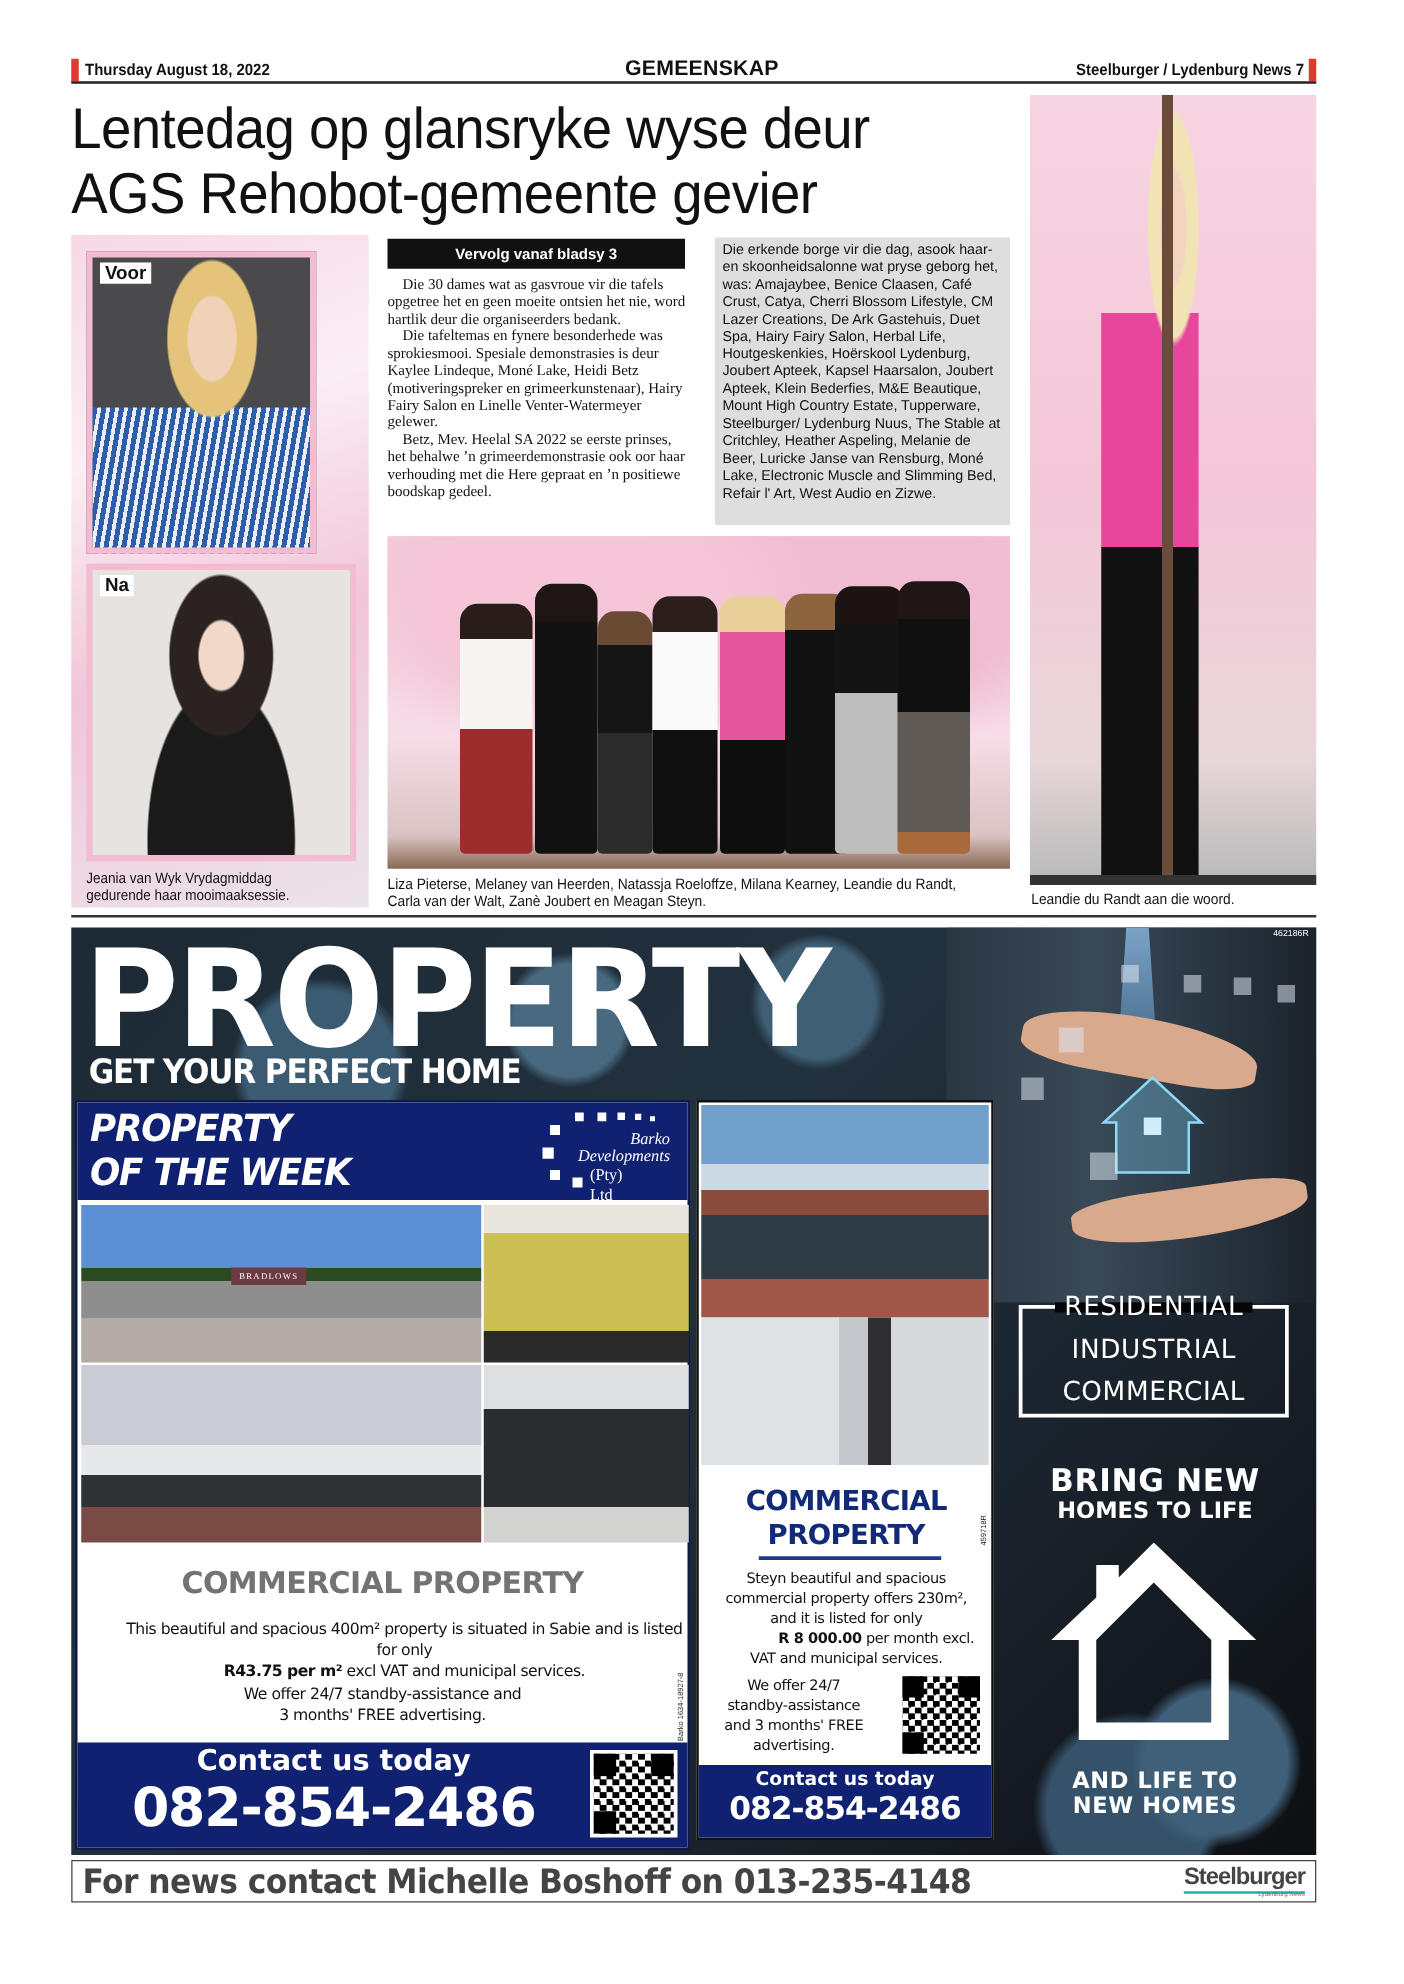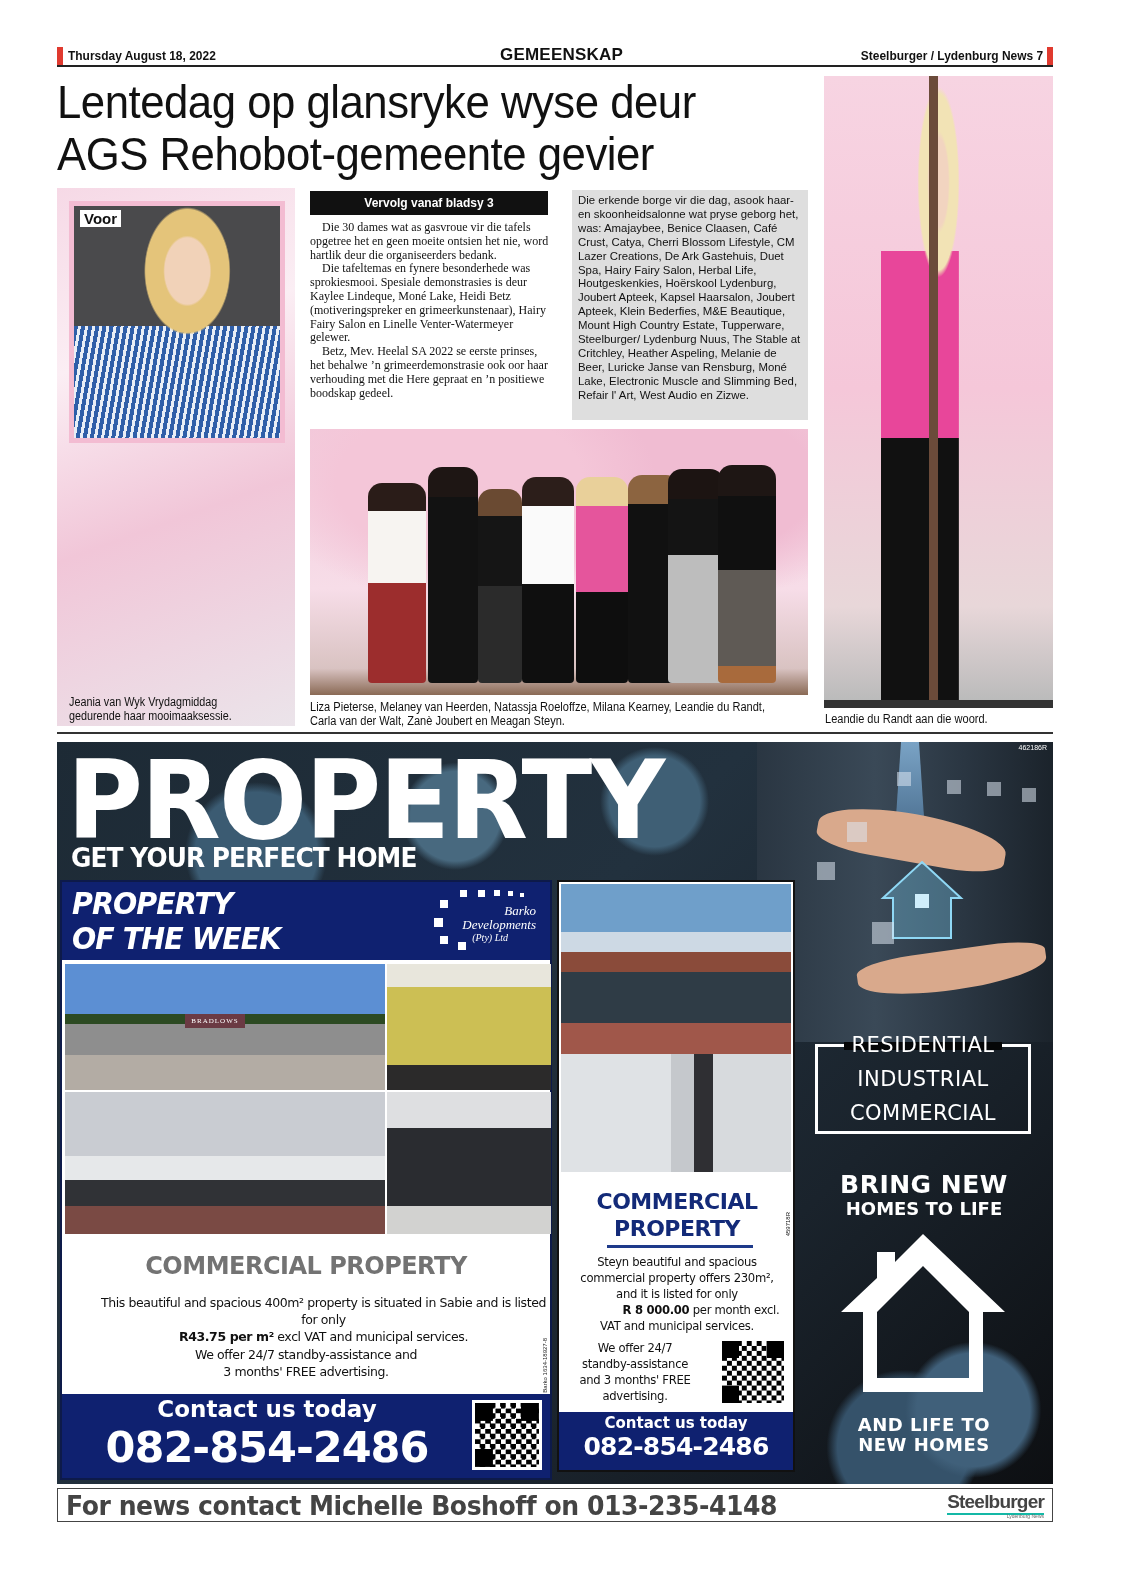--- a/index.html
+++ b/index.html
@@ -14,21 +14,21 @@
   .mast-paper { right: 80px; top: 48px; font-size: 13px; font-weight: bold; transform: scaleX(0.92); transform-origin: right; }
   .mast-rule { left: 57px; top: 65px; width: 996px; height: 2px; background: #222; }
 
   
   .headline { left: 57px; top: 76px; width: 760px; font-size: 46px; line-height: 52px; font-weight: normal; letter-spacing: -0.5px; font-family: "Liberation Sans", sans-serif; transform: scaleX(0.95); transform-origin: left; }
 
   
   .ba-frame { left: 57px; top: 188px; width: 238px; height: 538px; background: linear-gradient(160deg,#f6d9e6 0%,#fbeef4 30%,#f1c6d8 60%,#ebe4ea 100%); }
   .ba-photo { position: absolute; border: 5px solid #f3bcd2; overflow: hidden; }
   .ba-photo .label { position: absolute; left: 6px; top: 4px; background: #fff; font-weight: bold; font-size: 15px; padding: 0 4px; }
-  .photo-voor { left: 12px; top: 13px; width: 216px; height: 242px; background: radial-gradient(ellipse at 55% 28%, #f1d2b8 0 14%, #e4c47a 15% 26%, transparent 27%), repeating-linear-gradient(100deg,#2f5ea8 0 4px,#e9eef6 4px 7px) 0 120px/100% 100% no-repeat, #4a4a4c; }
+  .photo-voor { left: 12px; top: 13px; width: 184px; height: 242px; background: radial-gradient(ellipse at 55% 28%, #f1d2b8 0 14%, #e4c47a 15% 26%, transparent 27%), repeating-linear-gradient(100deg,#2f5ea8 0 4px,#e9eef6 4px 7px) 0 120px/100% 100% no-repeat, #4a4a4c; }
   .photo-na { left: 12px; top: 263px; width: 216px; height: 238px; background: radial-gradient(ellipse at 50% 30%, #f2d8c8 0 12%, #2a2321 13% 28%, transparent 29%), radial-gradient(ellipse at 50% 95%, #1a1a1a 0 40%, transparent 41%), #e6e3e0; }
   .cap-ba { left: 69px; top: 695px; width: 220px; font-size: 12px; line-height: 14px; transform: scaleX(0.9); transform-origin: left; }
 
   
   .vervolg { left: 310px; top: 191px; width: 238px; height: 24px; background: #111; color: #fff; font-weight: bold; font-size: 12px; text-align: center; line-height: 24px; }
   .body-col { left: 310px; top: 221px; width: 240px; font-family: "Liberation Serif", serif; font-size: 12px; line-height: 13.8px; text-align: left; }
   .body-col p { text-indent: 12px; }
 
   .sponsor-box { left: 572px; top: 190px; width: 236px; height: 230px; background: #dedede; padding: 4px 6px; font-size: 11.4px; line-height: 13.9px; }
 
@@ -67,21 +67,21 @@
   .hand-bot { position: absolute; left: 800px; top: 208px; width: 190px; height: 40px; background: #d9a98c; border-radius: 30% 30% 50% 50%; transform: rotate(-8deg); }
   .glow-house { position: absolute; left: 820px; top: 112px; width: 90px; height: 90px; }
   .sq { position: absolute; width: 14px; height: 14px; background: rgba(220,230,240,0.55); }
 
   
   .pow { position: absolute; left: 3px; top: 138px; width: 492px; height: 600px; background: #fff; border: 2px solid #0d1a4a; }
   .pow-head { position: absolute; left: 0; top: 0; width: 100%; height: 78px; background: #0f2170; }
   .pow-title { position: absolute; left: 10px; top: 4px; color: #fff; font-style: italic; font-weight: 900; font-size: 30px; line-height: 35px; font-family: "DejaVu Sans", sans-serif; letter-spacing: -1px; transform: scaleX(0.95); transform-origin: left; }
   .barko { position: absolute; right: 8px; top: 8px; width: 110px; height: 62px; color: #fff; }
   .barko .name { position: absolute; right: 6px; top: 14px; font-family: "Liberation Serif", serif; font-style: italic; font-size: 13px; line-height: 14px; text-align: right; }
-  .barko .small { position: absolute; right: 34px; top: 42px; font-family: "Liberation Serif", serif; font-style: italic; font-size: 10px; margin-left: 40px; }
+  .barko .small { position: absolute; right: 34px; top: 42px; font-family: "Liberation Serif", serif; font-size: 13px; margin-left: 40px; }
   .bsq { position: absolute; background: #fff; }
   .pow-photos { position: absolute; left: 3px; top: 82px; width: 486px; height: 270px; }
   .ph { position: absolute; }
   .ph1 { left: 0; top: 0; width: 320px; height: 126px; background: linear-gradient(180deg,#5c8fd3 0 40%,#2c4a22 40% 48%,#8e8e8e 48% 72%,#b3aca4 72% 100%); }
   .ph1 .sign { position: absolute; left: 120px; top: 50px; width: 60px; height: 14px; background: #6b3a43; color: #fff; font-family: "Liberation Serif", serif; font-size: 7px; line-height: 14px; text-align: center; letter-spacing: 1px; }
   .ph2 { left: 322px; top: 0; width: 164px; height: 126px; background: linear-gradient(180deg,#e8e6dc 0 18%,#ccbf54 18% 80%,#2b2a2a 80% 100%); }
   .ph3 { left: 0; top: 128px; width: 320px; height: 142px; background: linear-gradient(180deg,#c9ccd2 0 45%,#e6e8ea 45% 62%,#303236 62% 80%,#7a4a44 80% 100%); }
   .ph4 { left: 322px; top: 128px; width: 164px; height: 142px; background: linear-gradient(180deg,#dedfe1 0 25%,#2a2c30 25% 80%,#d2d2d0 80% 100%); }
   .pow-h2 { position: absolute; left: 0; width: 100%; top: 370px; text-align: center; color: #737373; font-weight: 900; font-size: 24px; font-family: "DejaVu Sans", sans-serif; letter-spacing: -0.5px; }
   .pow-desc { position: absolute; left: 0; width: 100%; top: 412px; text-align: center; font-size: 12.5px; line-height: 17px; font-family: "DejaVu Sans", sans-serif; letter-spacing: -0.4px; padding-left: 35px; }
@@ -140,20 +140,23 @@
 
 <h1 class="abs headline">
   <span>Lentedag op glansryke wyse deur</span><br>
   <span>AGS Rehobot-gemeente gevier</span>
 </h1>
 
 <div class="abs ba-frame">
   <div class="ba-photo photo-voor">
     <span class="label">Voor</span>
   </div>
+  <div class="ba-photo photo-na">
+    <span class="label">Na</span>
+  </div>
 </div>
 <div class="abs cap-ba">Jeania van Wyk Vrydagmiddag gedurende haar mooimaaksessie.</div>
 
 <div class="abs vervolg">Vervolg vanaf bladsy 3</div>
 <div class="abs body-col">
   <p>Die 30 dames wat as gasvroue vir die tafels opgetree het en geen moeite ontsien het nie, word hartlik deur die organiseerders bedank.</p>
   <p>Die tafeltemas en fynere besonderhede was sprokiesmooi. Spesiale demonstrasies is deur Kaylee Lindeque, Moné Lake, Heidi Betz (motiveringspreker en grimeerkunstenaar), Hairy Fairy Salon en Linelle Venter-Watermeyer gelewer.</p>
   <p>Betz, Mev. Heelal SA 2022 se eerste prinses, het behalwe ’n grimeerdemonstrasie ook oor haar verhouding met die Here gepraat en ’n positiewe boodskap gedeel.</p>
 </div>
 <div class="abs sponsor-box">Die erkende borge vir die dag, asook haar- en skoonheidsalonne wat pryse geborg het, was: Amajaybee, Benice Claasen, Café Crust, Catya, Cherri Blossom Lifestyle, CM Lazer Creations, De Ark Gastehuis, Duet Spa, Hairy Fairy Salon, Herbal Life, Houtgeskenkies, Hoërskool Lydenburg, Joubert Apteek, Kapsel Haarsalon, Joubert Apteek, Klein Bederfies, M&amp;E Beautique, Mount High Country Estate, Tupperware, Steelburger/ Lydenburg Nuus, The Stable at Critchley, Heather Aspeling, Melanie de Beer, Luricke Janse van Rensburg, Moné Lake, Electronic Muscle and Slimming Bed, Refair l' Art, West Audio en Zizwe.</div>

